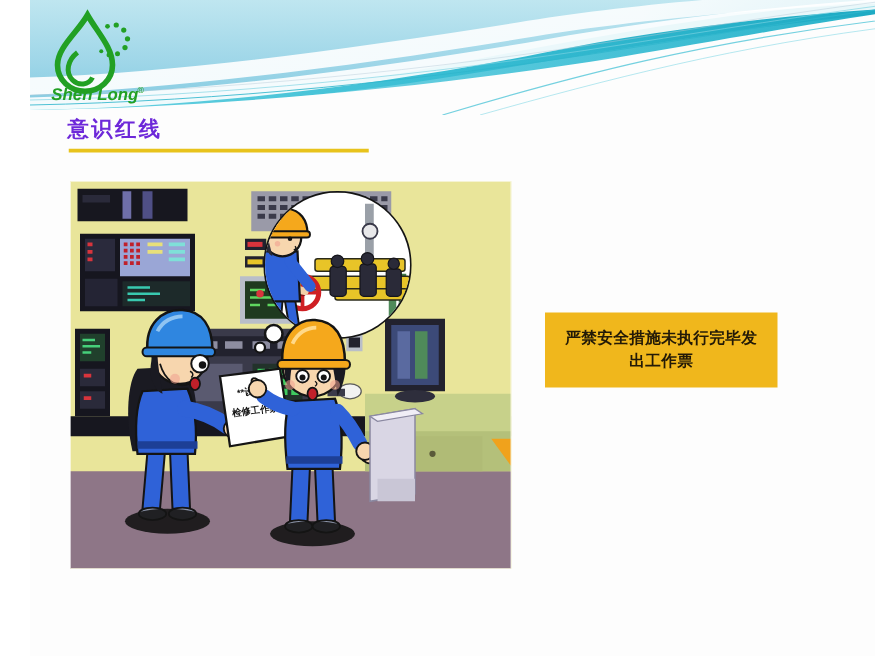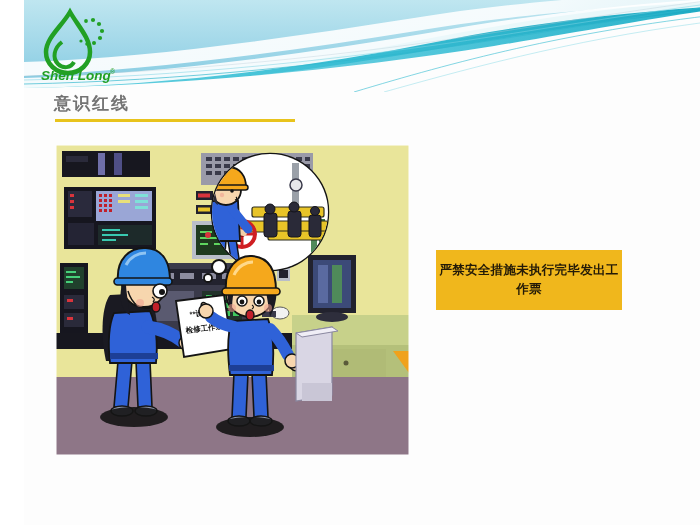--- a/index.html
+++ b/index.html
@@ -45,21 +45,21 @@
   }
   #brand-logo svg { display: block; }
 
   
   #page-title {
     position: absolute;
     left: 30px;
     top: 92px;
     font-size: 17px;
     font-weight: bold;
-    color: #737373;
+    color: #6d28d9;
     letter-spacing: 2px;
     line-height: 24px;
     white-space: nowrap;
   }
   #title-rule {
     position: absolute;
     left: 31px;
     top: 119px;
     width: 240px;
     height: 3px;
@@ -83,21 +83,21 @@
     position: absolute;
     left: 412px;
     top: 250px;
     width: 186px;
     height: 60px;
     background: #f0b71c;
     display: flex;
     align-items: center;
     justify-content: center;
     box-sizing: border-box;
-    padding: 2px 2px;
+    padding: 2px 15px;
   }
   #callout-text {
     font-size: 12.5px;
     font-weight: bold;
     color: #231a07;
     text-align: center;
     line-height: 19px;
     letter-spacing: 0.3px;
   }
 </style>

